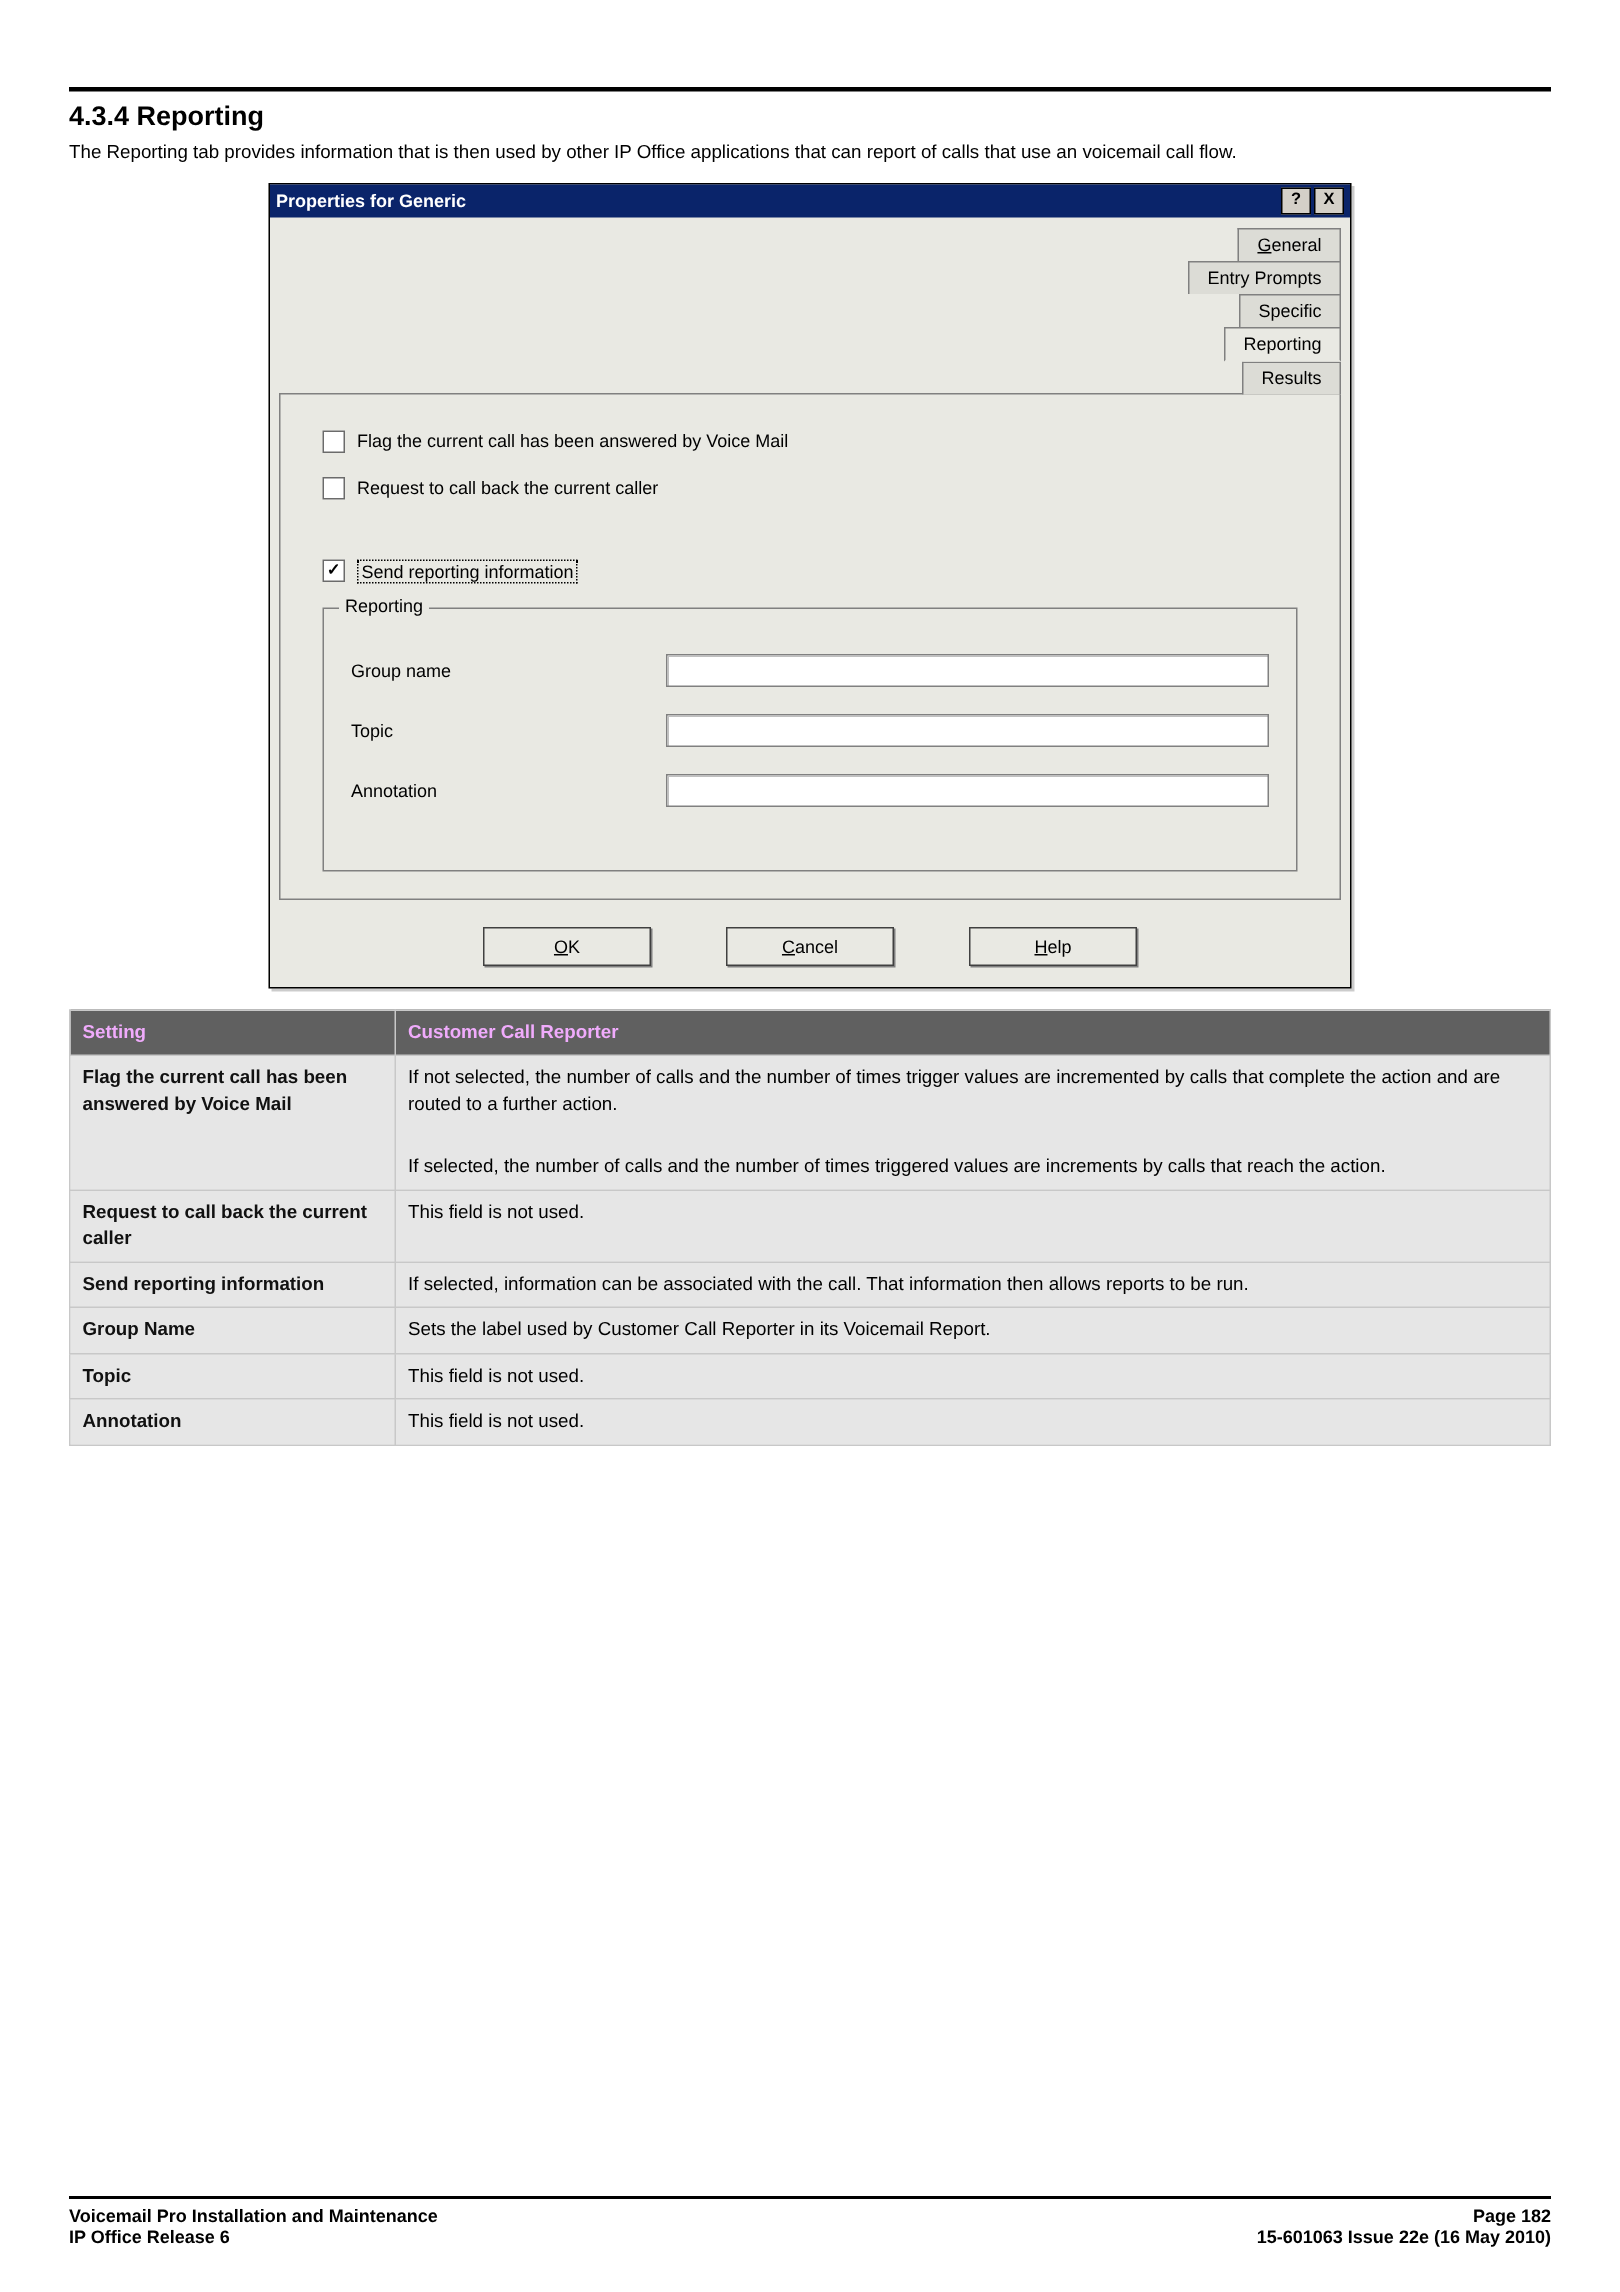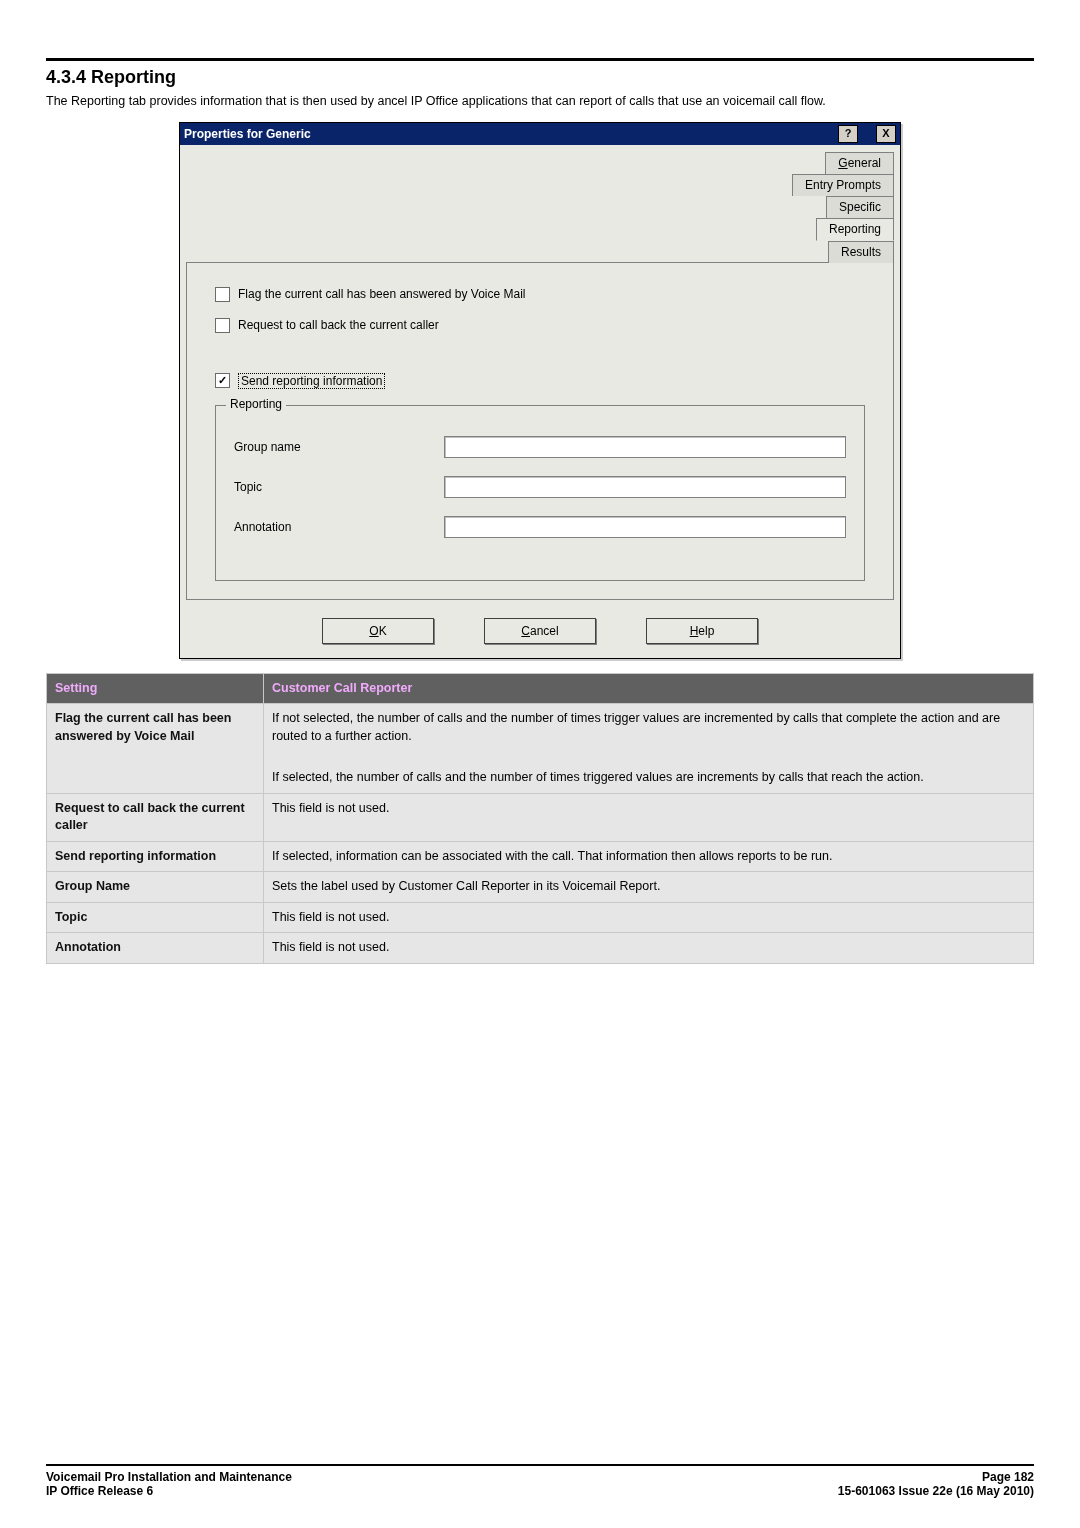--- a/index.html
+++ b/index.html
@@ -2,21 +2,21 @@
 <html><head>
 <meta charset="utf-8">
 <style>
   html,body{margin:0;padding:0;background:#fff;font-family:Verdana,Geneva,sans-serif;font-size:12.5px;color:#000;}
   .page{width:1080px;height:1528px;margin:0 auto;position:relative;box-sizing:border-box;padding:58px 46px 0 46px;}
   .hr-top{border:0;border-top:3px solid #000;margin:0 0 6px 0;}
   .section-heading{font-weight:bold;font-size:18px;margin:4px 0 6px 0;}
   .intro{font-size:12.5px;line-height:1.25;margin:0 0 12px 0;}
   .dialog-wrap{display:flex;justify-content:center;margin-bottom:14px;}
   .dialog{width:720px;border:1px solid #000;box-shadow:2px 2px 0 rgba(0,0,0,0.2);background:#e9e9e3;}
-  .titlebar{background:#0a246a;color:#fff;height:22px;display:flex;align-items:center;padding:0 4px;font-size:12px;gap:16px;}
+  .titlebar{background:#0a246a;color:#fff;height:22px;display:flex;align-items:center;padding:0 4px;font-size:12px;}
   .titlebar .title-text{flex:1;font-weight:bold;font-family:"Tahoma",Verdana,sans-serif;}
   .titlebar .winbtn{width:18px;height:16px;background:#d4d0c8;border:1px solid #000;margin-left:2px;display:flex;align-items:center;justify-content:center;font-size:11px;font-weight:bold;color:#000;line-height:1;}
   .tabs-row{display:flex;align-items:flex-end;padding:6px 6px 0 6px;font-family:"Tahoma",Verdana,sans-serif;font-size:12px;flex-direction:column;}
   .tab{padding:3px 12px 4px 12px;border:1px solid #808080;border-bottom:none;background:#e9e9e3;margin-right:0;position:relative;top:1px;cursor:default;}
   .tab .u{text-decoration:underline;}
   .tab.inactive{background:#dcdcd6;}
   .tab.active{background:#e9e9e3;z-index:2;border-bottom:1px solid #e9e9e3;}
   .tab-panel{margin:0 6px 6px 6px;background:#e9e9e3;border:1px solid #808080;padding:24px 28px 18px 28px;}
   .chk-row{display:flex;align-items:center;margin-bottom:16px;font-family:"Tahoma",Verdana,sans-serif;font-size:12px;}
   .chkbox{width:13px;height:13px;border:1px solid #6b6b6b;background:#fff;margin-right:8px;display:flex;align-items:center;justify-content:center;font-size:11px;line-height:1;}
@@ -44,21 +44,21 @@
 </style>
 </head>
 <body>
 
 <div class="page">
   <hr class="hr-top">
   <h2 class="section-heading">
     <span>4.3.4</span>
     <span>Reporting</span>
   </h2>
-  <p class="intro">The Reporting tab provides information that is then used by ancel IP Office applications that can report of calls that use an voicemail call flow.</p>
+  <p class="intro">The Reporting tab provides information that is then used by other IP Office applications that can report of calls that use an voicemail call flow.</p>
 
   <div class="dialog-wrap">
     <div class="dialog">
       <div class="titlebar">
         <span class="title-text">Properties for Generic</span>
         <div class="winbtn">?</div>
         <div class="winbtn">X</div>
       </div>
       <div class="tabs-row">
         <div class="tab inactive">

